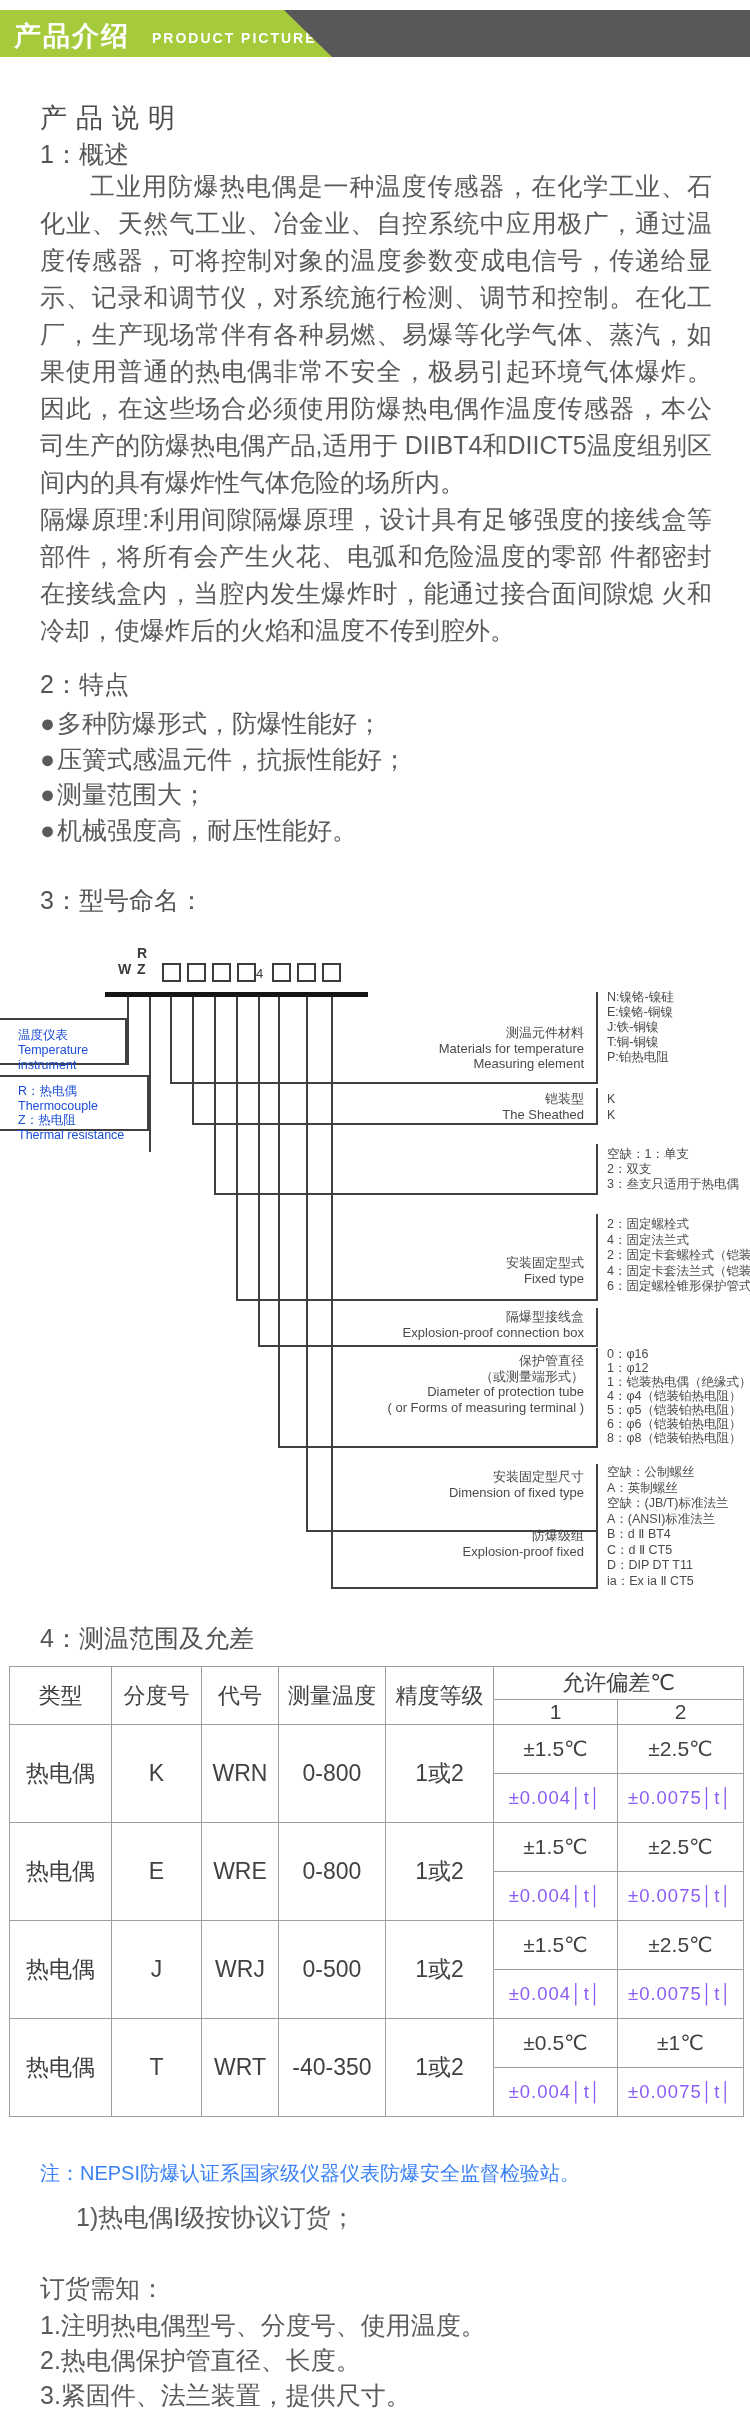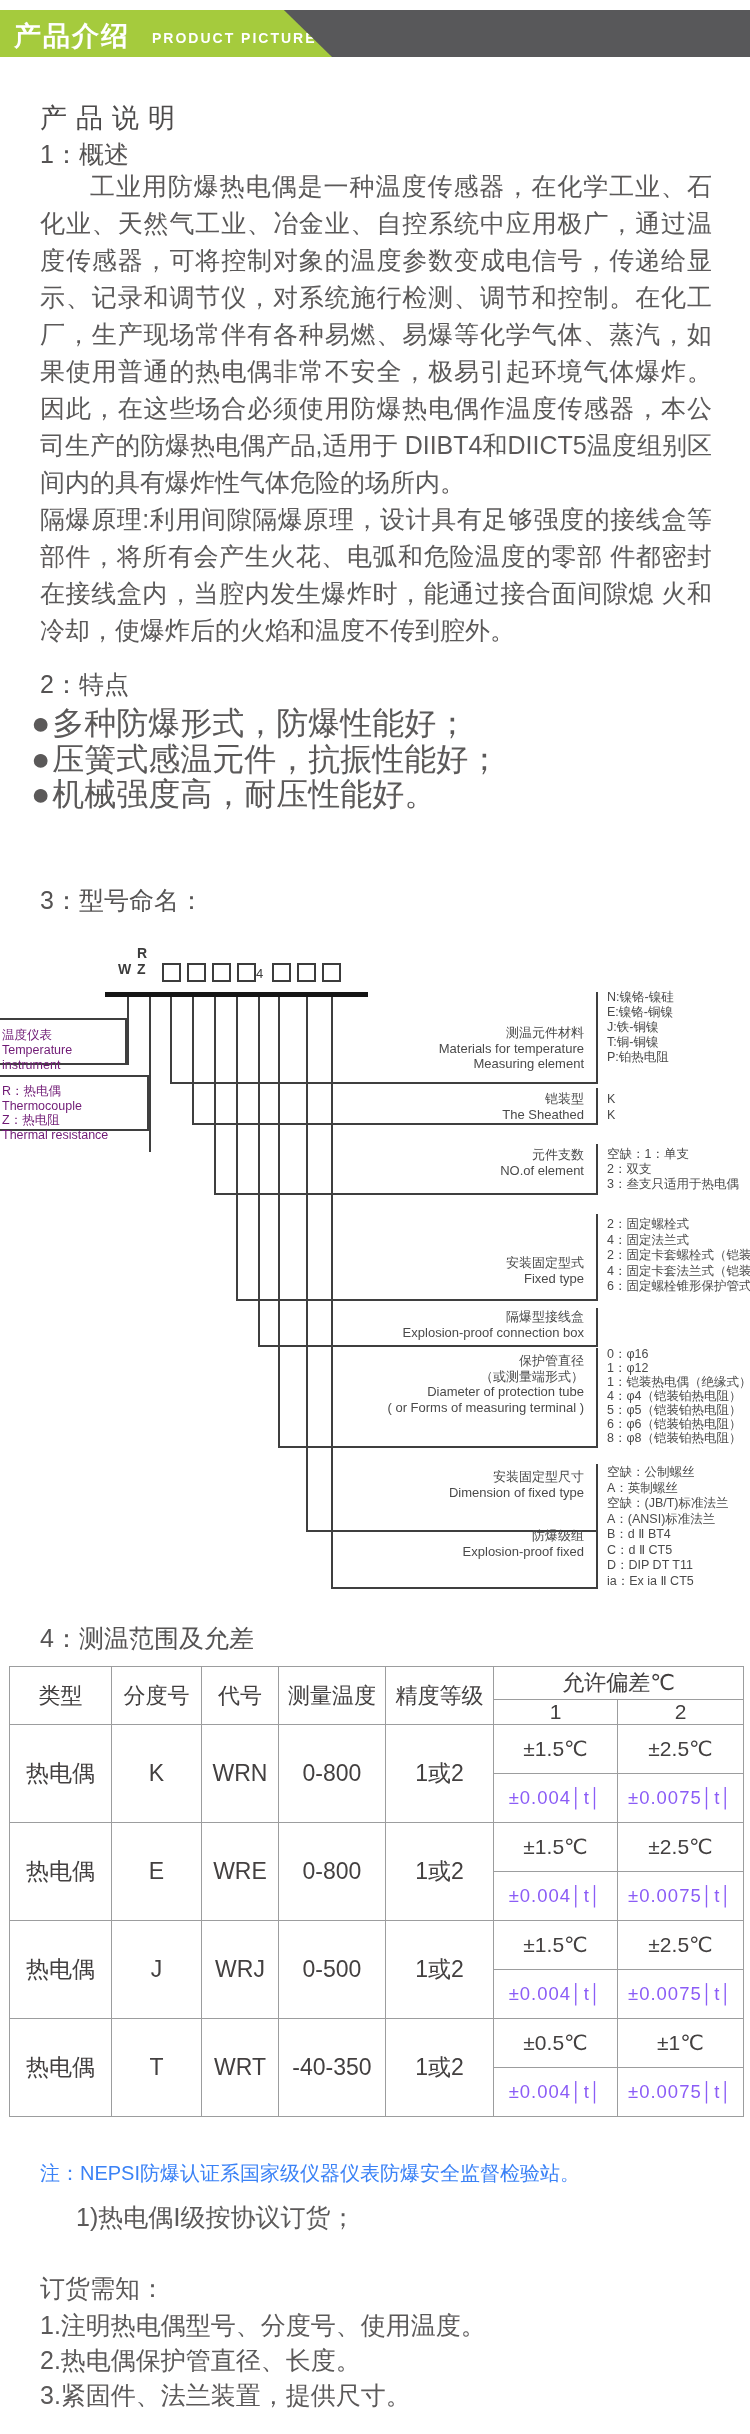--- a/index.html
+++ b/index.html
@@ -10,31 +10,31 @@
   .banner{position:absolute;left:0;top:0;width:332px;height:47px;background:#a5cb3d;
           clip-path:polygon(0 0,85.5% 0,100% 100%,0 100%);}
   .banner .t-cn{position:absolute;left:14px;top:8px;font-size:27px;font-weight:bold;color:#fff;letter-spacing:2px;}
   .banner .t-en{position:absolute;left:152px;top:20px;font-size:14px;color:#fff;letter-spacing:2px;font-weight:bold;}
   
   .h1{position:absolute;left:40px;top:100px;font-size:27px;letter-spacing:9px;color:#4d4b4b;}
   .h2{position:absolute;left:40px;font-size:25px;color:#555353;}
   .paras{position:absolute;left:40px;top:168px;width:672px;font-size:25px;line-height:37px;text-align:justify;color:#5b5959;}
   .paras p{margin:0;}
   .paras p.indent{text-indent:2em;}
-  .bullets{position:absolute;left:31px;top:706px;width:672px;font-size:32px;line-height:35.5px;color:#5b5959;}
+  .bullets{position:absolute;left:40px;top:706px;width:672px;font-size:25px;line-height:35.5px;color:#5b5959;}
   .dot{margin-right:2px;}
   
   .diagram{position:absolute;left:0;top:930px;width:750px;height:680px;}
   .dg-t{position:absolute;font-size:14px;color:#3c3c3c;font-weight:bold;}
   .dg-box{position:absolute;top:33px;width:15px;height:15px;border:2px solid #3c3c3c;}
   .dg-bar{position:absolute;left:105px;top:62px;width:263px;height:5px;background:#151515;}
   .dg-v{position:absolute;width:2px;background:#3f3f3f;}
   .dg-h{position:absolute;height:2px;background:#3f3f3f;}
   .dg-lbox{position:absolute;left:0;border-top:2px solid #3f3f3f;border-right:2px solid #3f3f3f;border-bottom:2px solid #3f3f3f;
-           font-size:12.5px;line-height:15px;color:#701a75;padding-left:2px;box-sizing:border-box;}
+           font-size:12.5px;line-height:15px;color:#1d4ed8;padding-left:18px;box-sizing:border-box;}
   .dg-label{position:absolute;right:166px;width:320px;text-align:right;font-size:13px;line-height:15.5px;color:#4a4a4a;}
   .dg-vals{position:absolute;left:607px;width:143px;font-size:12.5px;color:#4a4a4a;}
   
   .tbl-wrap{position:absolute;left:9px;top:1666px;}
   table{border-collapse:collapse;width:734px;table-layout:fixed;}
   th,td{border:1px solid #9c9d9e;text-align:center;vertical-align:middle;font-weight:normal;color:#434040;padding:0;}
   th{font-size:22px;}
   th.sub{height:24px;font-size:21px;}
   th.devh{height:32px;}
   td.main{font-size:23px;}
@@ -62,20 +62,21 @@
   <div class="h2" style="top:138px">1：概述</div>
   <div class="paras">
     <p class="indent">工业用防爆热电偶是一种温度传感器，在化学工业、石化业、天然气工业、冶金业、自控系统中应用极广，通过温度传感器，可将控制对象的温度参数变成电信号，传递给显示、记录和调节仪，对系统施行检测、调节和控制。在化工厂，生产现场常伴有各种易燃、易爆等化学气体、蒸汽，如果使用普通的热电偶非常不安全，极易引起环境气体爆炸。因此，在这些场合必须使用防爆热电偶作温度传感器，本公司生产的防爆热电偶产品,适用于 DIIBT4和DIICT5温度组别区间内的具有爆炸性气体危险的场所内。</p>
     <p>隔爆原理:利用间隙隔爆原理，设计具有足够强度的接线盒等部件，将所有会产生火花、电弧和危险温度的零部 件都密封在接线盒内，当腔内发生爆炸时，能通过接合面间隙熄 火和冷却，使爆炸后的火焰和温度不传到腔外。</p>
   </div>
 
   <div class="h2" style="top:668px">2：特点</div>
   <div class="bullets">
     <div><span class="dot">●</span><span>多种防爆形式，防爆性能好；</span></div>
     <div><span class="dot">●</span><span>压簧式感温元件，抗振性能好；</span></div>
+    <div><span class="dot">●</span><span>测量范围大；</span></div>
     <div><span class="dot">●</span><span>机械强度高，耐压性能好。</span></div>
   </div>
 
   <div class="h2" style="top:884px">3：型号命名：</div>
 
   <div class="diagram">
 
     <span class="dg-t" style="left:118px;top:31px">W</span>
     <span class="dg-t" style="left:137px;top:15px">R</span>
     <span class="dg-t" style="left:137px;top:31px">Z</span>
@@ -132,24 +133,20 @@
       <div>铠装型</div>
       <div>The Sheathed</div>
     </div>
     <div class="dg-vals" style="top:162px;line-height:15.5px">
       <div>K</div>
       <div>K</div>
     </div>
 
     <i class="dg-h" style="left:214px;top:263px;width:384px"></i>
     <i class="dg-v" style="left:596px;top:214px;height:49px"></i>
-    <div class="dg-label" style="top:217px">
-      <div>元件支数</div>
-      <div>NO.of element</div>
-    </div>
     <div class="dg-vals" style="top:217px;line-height:15px;width:180px">
       <div>空缺：1：单支</div>
       <div>2：双支</div>
       <div>3：叁支只适用于热电偶</div>
     </div>
 
     <i class="dg-h" style="left:236px;top:369px;width:362px"></i>
     <i class="dg-v" style="left:596px;top:284px;height:85px"></i>
     <div class="dg-label" style="top:325px">
       <div>安装固定型式</div>

